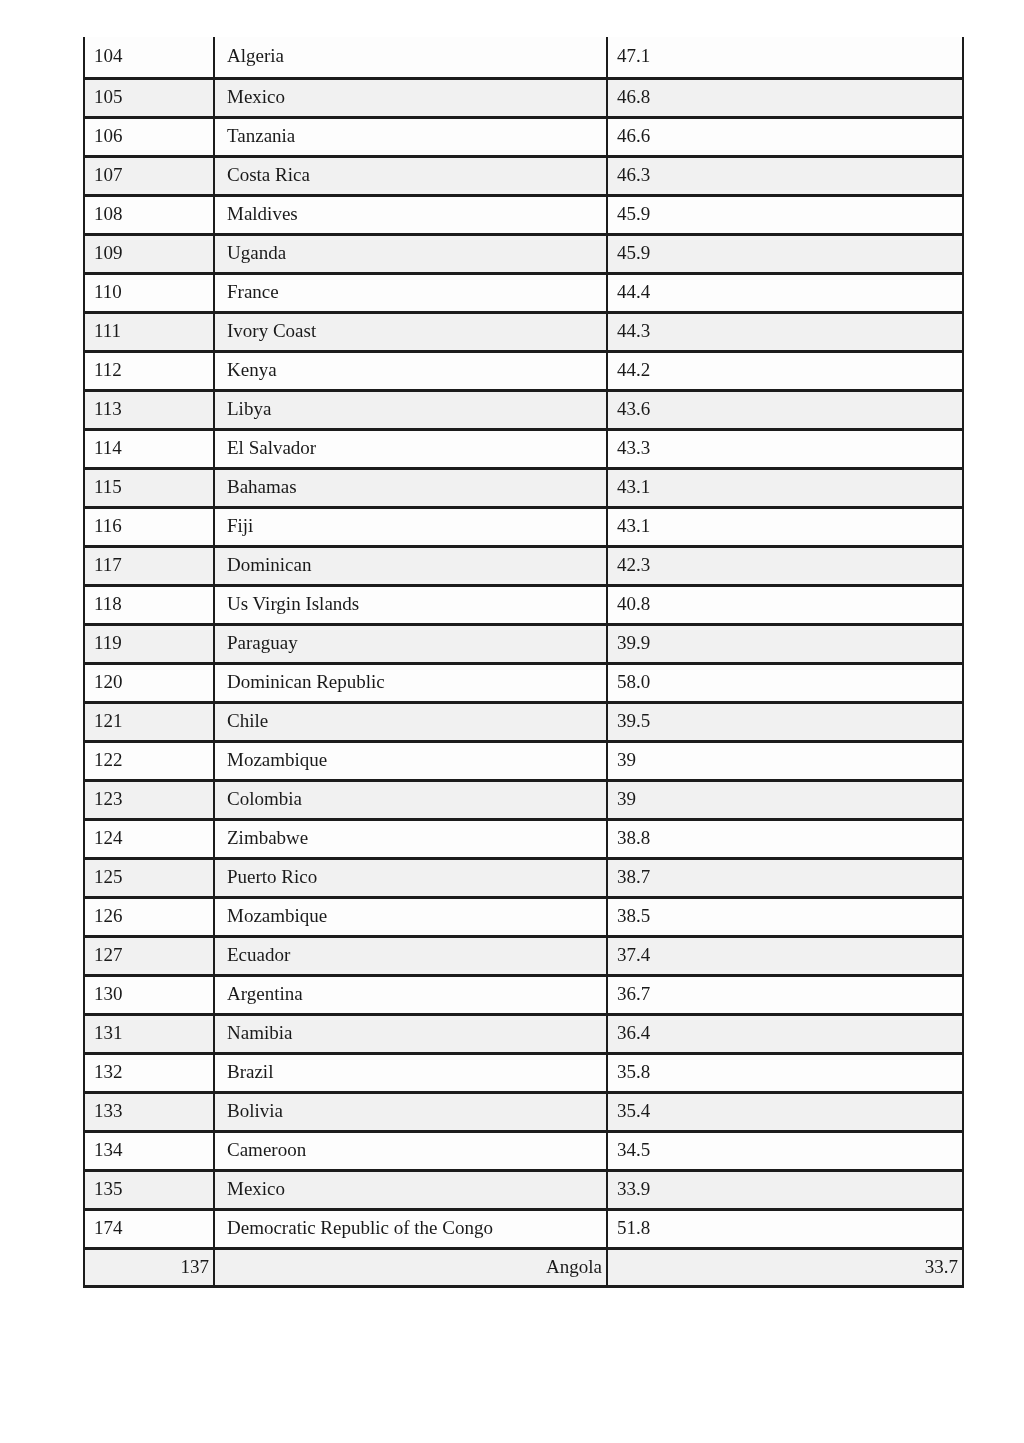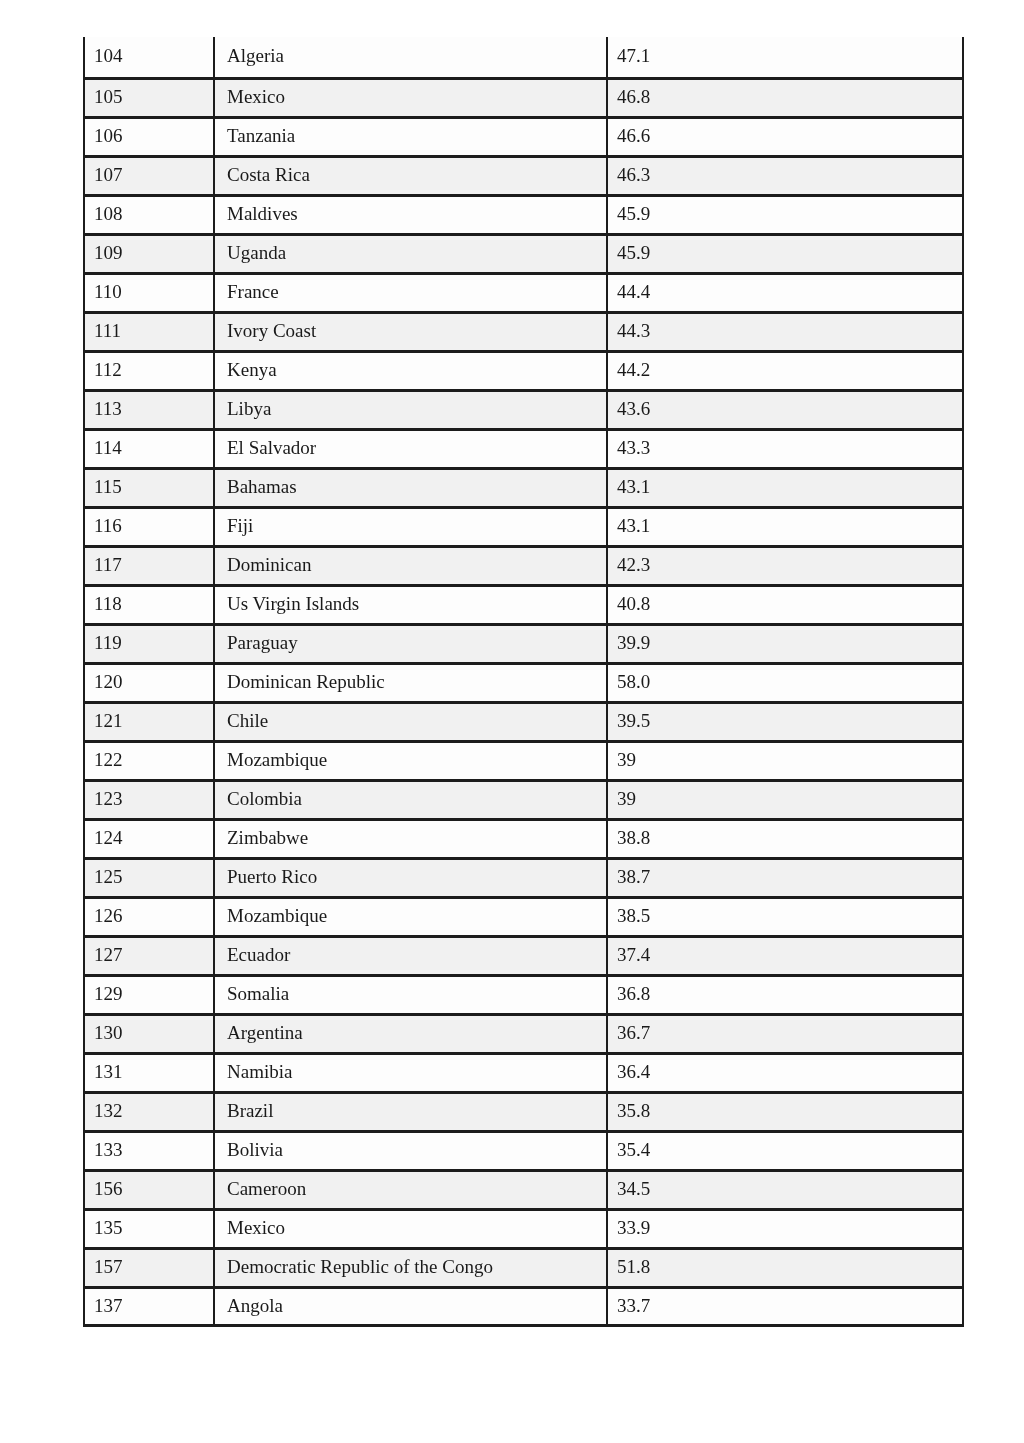--- a/index.html
+++ b/index.html
@@ -35,21 +35,21 @@
     color: #1a1a1a;
     overflow: hidden;
     white-space: nowrap;
   }
   
   table.rankings tbody tr:first-child > td { border-top: none; }
 
   table.rankings tbody tr { height: 39px; background: #fdfdfd; }
   table.rankings tbody tr:first-child { height: 41px; }
   table.rankings tbody tr:nth-child(33) { height: 69px; }  
-  table.rankings tbody tr:last-child { height: 38px; }
+  table.rankings tbody tr:last-child { height: 38px; text-align: right; }
 
   
   table.rankings tbody tr:nth-child(even) { background: #f1f1f1; }
 
   td.col-rank    { padding: 0 4px 0 9px; }
   td.col-country { padding: 0 4px 0 12px; }
   td.col-value   { padding: 0 4px 0 9px; }
 </style>
 </head>
 <body>
@@ -176,56 +176,51 @@
           <td class="col-rank">126</td>
           <td class="col-country">Mozambique</td>
           <td class="col-value">38.5</td>
         </tr>
         <tr>
           <td class="col-rank">127</td>
           <td class="col-country">Ecuador</td>
           <td class="col-value">37.4</td>
         </tr>
         <tr>
-          <td class="col-rank">129</td>
-          <td class="col-country">Somalia</td>
-          <td class="col-value">36.8</td>
-        </tr>
-        <tr>
           <td class="col-rank">130</td>
           <td class="col-country">Argentina</td>
           <td class="col-value">36.7</td>
         </tr>
         <tr>
           <td class="col-rank">131</td>
           <td class="col-country">Namibia</td>
           <td class="col-value">36.4</td>
         </tr>
         <tr>
           <td class="col-rank">132</td>
           <td class="col-country">Brazil</td>
           <td class="col-value">35.8</td>
         </tr>
         <tr>
           <td class="col-rank">133</td>
           <td class="col-country">Bolivia</td>
           <td class="col-value">35.4</td>
         </tr>
         <tr>
-          <td class="col-rank">156</td>
+          <td class="col-rank">134</td>
           <td class="col-country">Cameroon</td>
           <td class="col-value">34.5</td>
         </tr>
         <tr>
           <td class="col-rank">135</td>
           <td class="col-country">Mexico</td>
           <td class="col-value">33.9</td>
         </tr>
         <tr>
-          <td class="col-rank">157</td>
+          <td class="col-rank">174</td>
           <td class="col-country">Democratic Republic of the Congo</td>
           <td class="col-value">51.8</td>
         </tr>
         <tr>
           <td class="col-rank">137</td>
           <td class="col-country">Angola</td>
           <td class="col-value">33.7</td>
         </tr>
       </tbody>
   </table>

